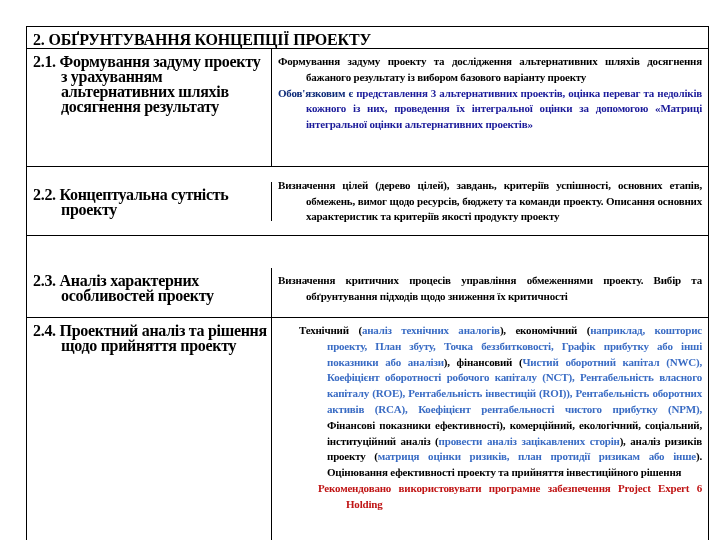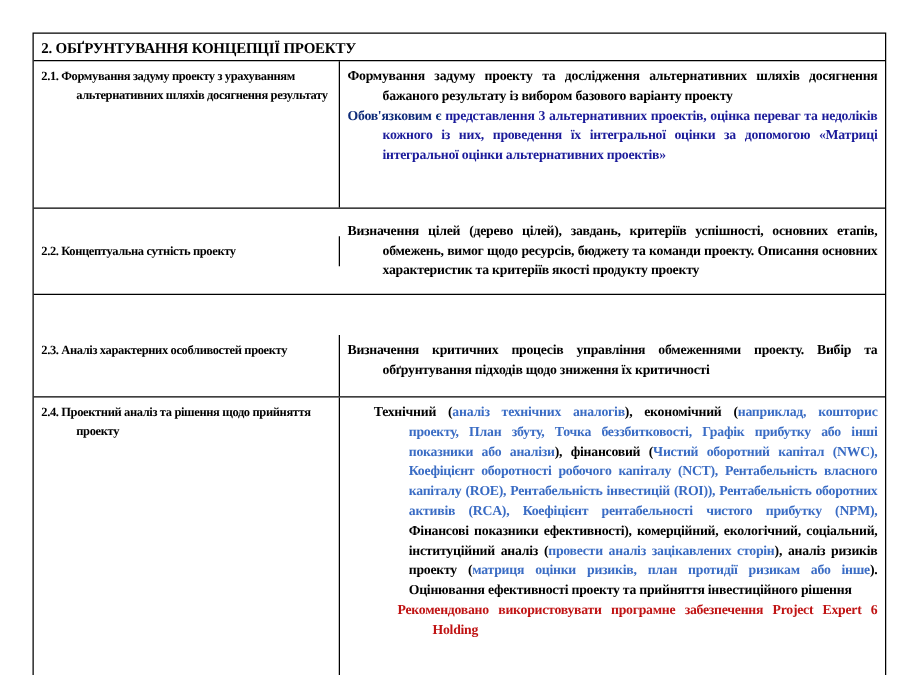--- a/index.html
+++ b/index.html
@@ -21,40 +21,40 @@
       top: 26px;
       width: 683px;
       border: 1.5px solid #000;
       box-sizing: border-box;
     }
     .header-row {
       height: 22px;
       border-bottom: 1px solid #000;
       box-sizing: border-box;
       padding: 4px 6px 0 6px;
-      font-size: 12px;
+      font-size: 16px;
       font-weight: bold;
       letter-spacing: -0.2px;
       white-space: nowrap;
     }
     .row {
       display: flex;
       border-bottom: 1px solid #000;
       box-sizing: border-box;
     }
     .row:last-child {
       border-bottom: none;
     }
     .cell-left {
       width: 245px;
       flex: 0 0 245px;
       border-right: 1px solid #000;
       box-sizing: border-box;
       padding: 5px 4px 4px 6px;
-      font-size: 10px;
+      font-size: 16px;
       font-weight: bold;
       line-height: 15px;
       letter-spacing: -0.3px;
     }
     .cell-left .hang {
       padding-left: 28px;
       text-indent: -28px;
     }
     .cell-right {
       flex: 1 1 auto;

